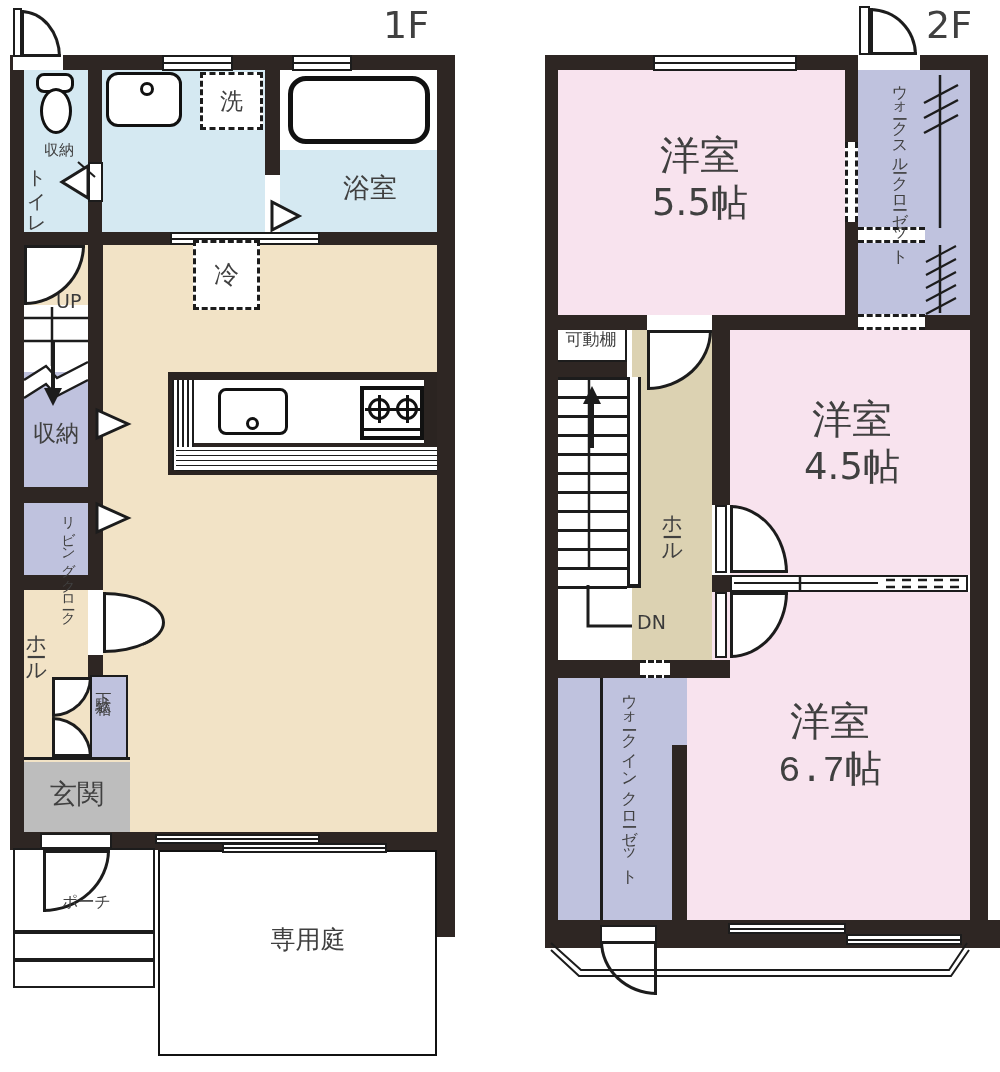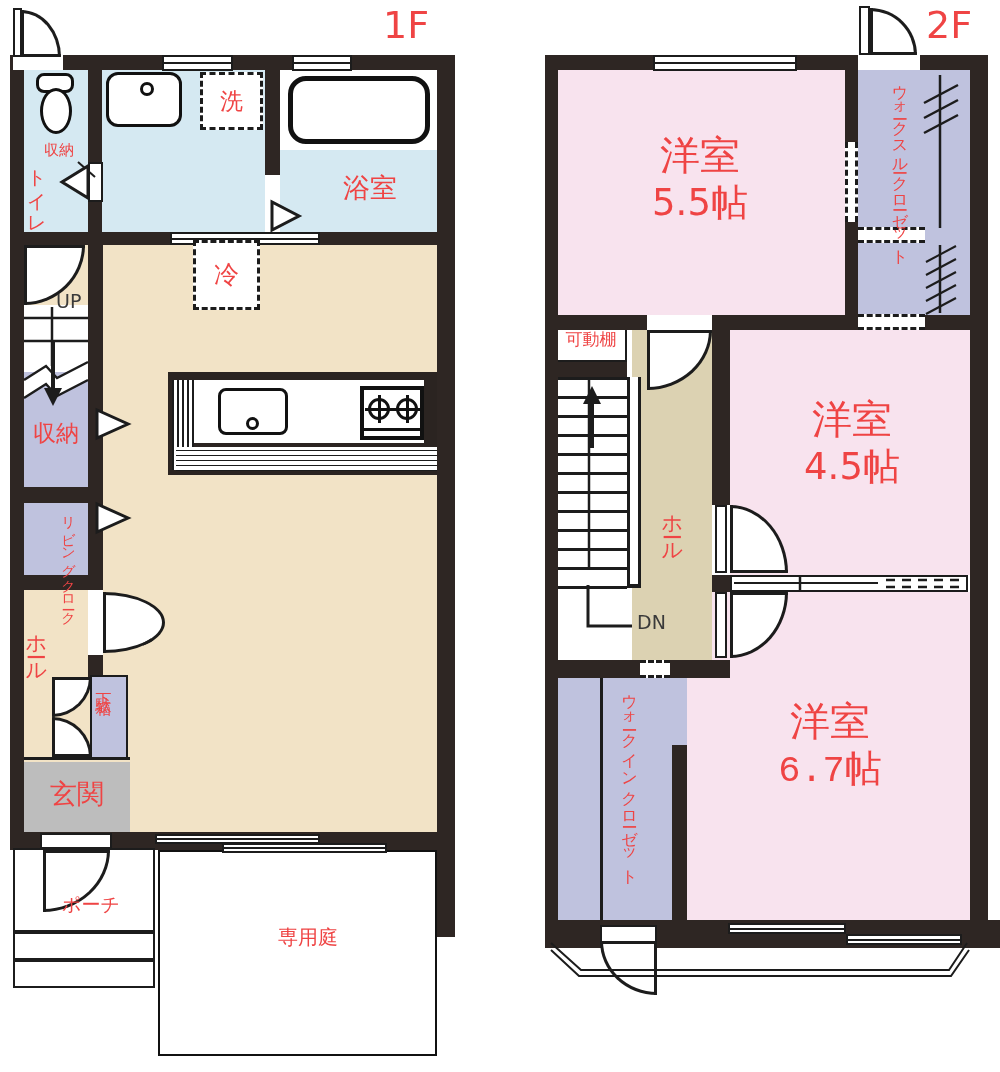--- a/index.html
+++ b/index.html
@@ -21,21 +21,21 @@
   .win i{display:block;width:100%;height:2px;background:#1c1c1c;}
   .dashh{position:absolute;background:#fff;border-top:3px dashed #1c1c1c;border-bottom:3px dashed #1c1c1c;box-sizing:border-box;}
   .dashv{position:absolute;background:#fff;border-left:3px dashed #1c1c1c;border-right:3px dashed #1c1c1c;box-sizing:border-box;}
   .dashbox{position:absolute;background:#fff;border:3px dashed #1c1c1c;box-sizing:border-box;
            display:flex;align-items:center;justify-content:center;}
   .hatchv{position:absolute;background:repeating-linear-gradient(90deg,#1c1c1c 0 1.5px,#fff 1.5px 5px);}
   .hatchh{position:absolute;background:repeating-linear-gradient(0deg,#1c1c1c 0 1.5px,#fff 1.5px 5px);}
   .stairs{position:absolute;background:#fff repeating-linear-gradient(180deg,#1c1c1c 0 3px,transparent 3px 19px);}
   .rail{position:absolute;background:#fff;border-left:3px solid #1c1c1c;border-right:3px solid #1c1c1c;
         border-bottom:4px solid #1c1c1c;box-sizing:border-box;}
-  .lbl{position:absolute;color:#ef4444;line-height:1.15;white-space:pre;}
+  .lbl{position:absolute;color:#404040;line-height:1.15;white-space:pre;}
   .center{text-align:center;}
   .vtext{writing-mode:vertical-rl;text-orientation:mixed;letter-spacing:2px;}
   .fixture{position:absolute;background:#fff;border:3px solid #111;box-sizing:border-box;}
   .round18{border-radius:18px;}
   .round8{border-radius:8px;}
   .circle{position:absolute;background:#fff;border:3px solid #111;border-radius:50%;box-sizing:border-box;}
   .burner{position:absolute;background:#fff;border:3px solid #111;border-radius:50%;box-sizing:border-box;}
   .burner::before{content:"";position:absolute;left:50%;top:-6px;bottom:-6px;width:3px;margin-left:-1.5px;background:#111;}
   .burner::after{content:"";position:absolute;top:50%;left:-6px;right:-6px;height:3px;margin-top:-1.5px;background:#111;}
   svg.overlay{position:absolute;left:0;top:0;pointer-events:none;}
@@ -244,22 +244,22 @@
 
   <div class="lbl vtext" style="left:26px;top:156px;font-size:19px;">トイレ</div>
   <div class="lbl" style="left:44px;top:142px;font-size:15px;">収納</div>
   <div class="lbl center" style="left:318px;top:172px;width:104px;font-size:27px;">浴室</div>
   <div class="lbl" style="left:56px;top:291px;font-size:19px;color:#3a3a3a;">UP</div>
   <div class="lbl center" style="left:24px;top:420px;width:64px;font-size:23px;">収納</div>
   <div class="lbl vtext" style="left:28px;top:506px;width:54px;height:66px;font-size:14px;line-height:26px;letter-spacing:0;">リビングクローク</div>
   <div class="lbl vtext" style="left:24px;top:620px;font-size:21px;">ホール</div>
   <div class="lbl vtext" style="left:94px;top:680px;font-size:16px;letter-spacing:4px;">下駄箱</div>
   <div class="lbl center" style="left:24px;top:778px;width:106px;font-size:27px;">玄関</div>
-  <div class="lbl" style="left:62px;top:894px;font-size:19px;">ポーチ</div>
-  <div class="lbl center" style="left:158px;top:926px;width:300px;font-size:20px;">専用庭</div>
+  <div class="lbl" style="left:62px;top:894px;font-size:16px;font-family:Liberation Mono, monospace;">ポーチ</div>
+  <div class="lbl center" style="left:158px;top:926px;width:300px;font-size:25px;">専用庭</div>
 
   <div class="lbl center" style="left:600px;top:132px;width:200px;font-size:40px;"><span>洋室</span><br><span style="font-size:37px;">5.5帖</span></div>
   <div class="lbl vtext" style="left:862px;top:74px;width:52px;height:155px;font-size:16px;line-height:27px;letter-spacing:0;">ウォークスルークローゼット</div>
   <div class="lbl center" style="left:752px;top:396px;width:200px;font-size:40px;"><span>洋室</span><br><span style="font-size:37px;">4.5帖</span></div>
   <div class="lbl vtext" style="left:660px;top:500px;font-size:21px;">ホール</div>
   <div class="lbl" style="left:637px;top:612px;font-size:19px;color:#3a3a3a;">DN</div>
   <div class="lbl vtext" style="left:620px;top:683px;font-size:16px;letter-spacing:1px;">ウォークインクローゼット</div>
   <div class="lbl center" style="left:730px;top:698px;width:200px;font-size:40px;"><span>洋室</span><br><span style="font-size:37px;font-family:Liberation Mono, monospace;">6.7帖</span></div>
 
 </div>

